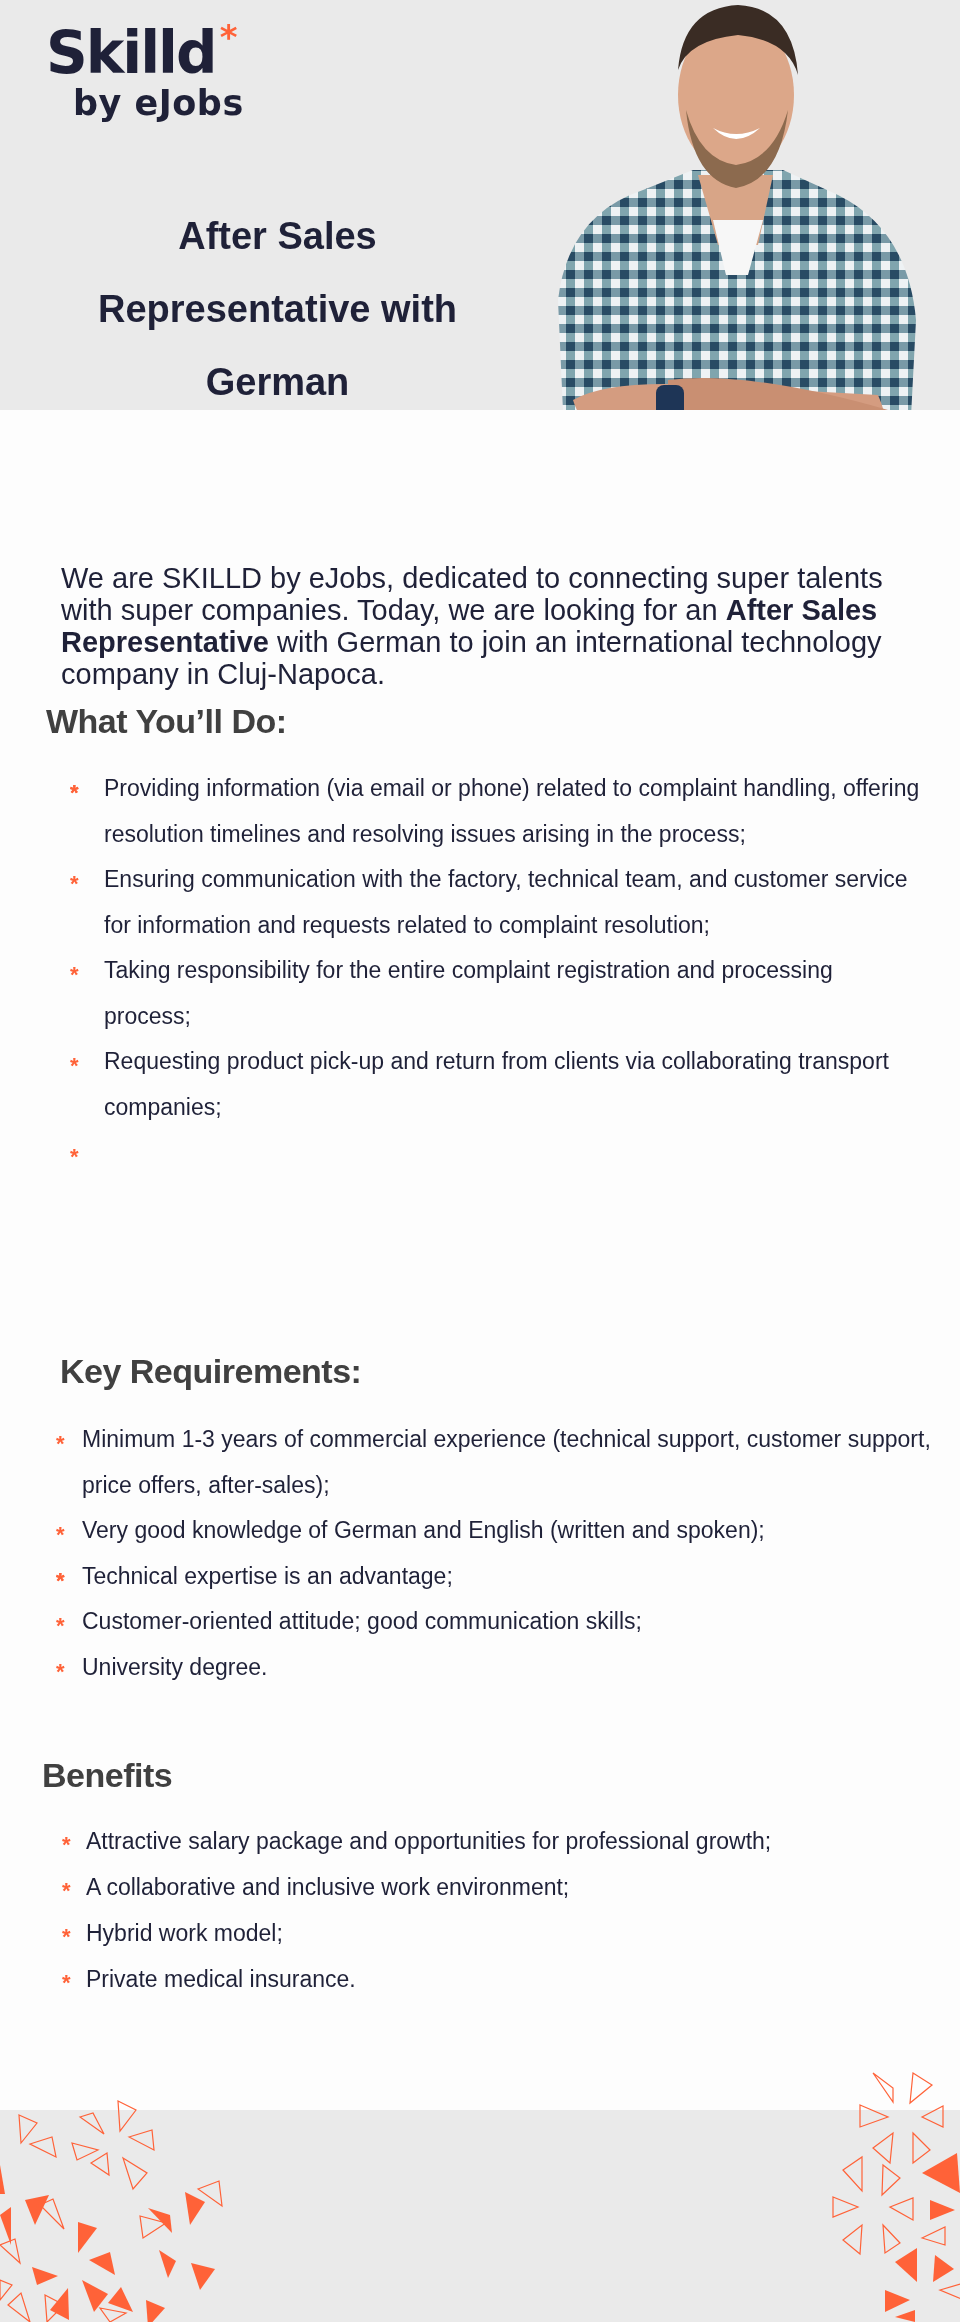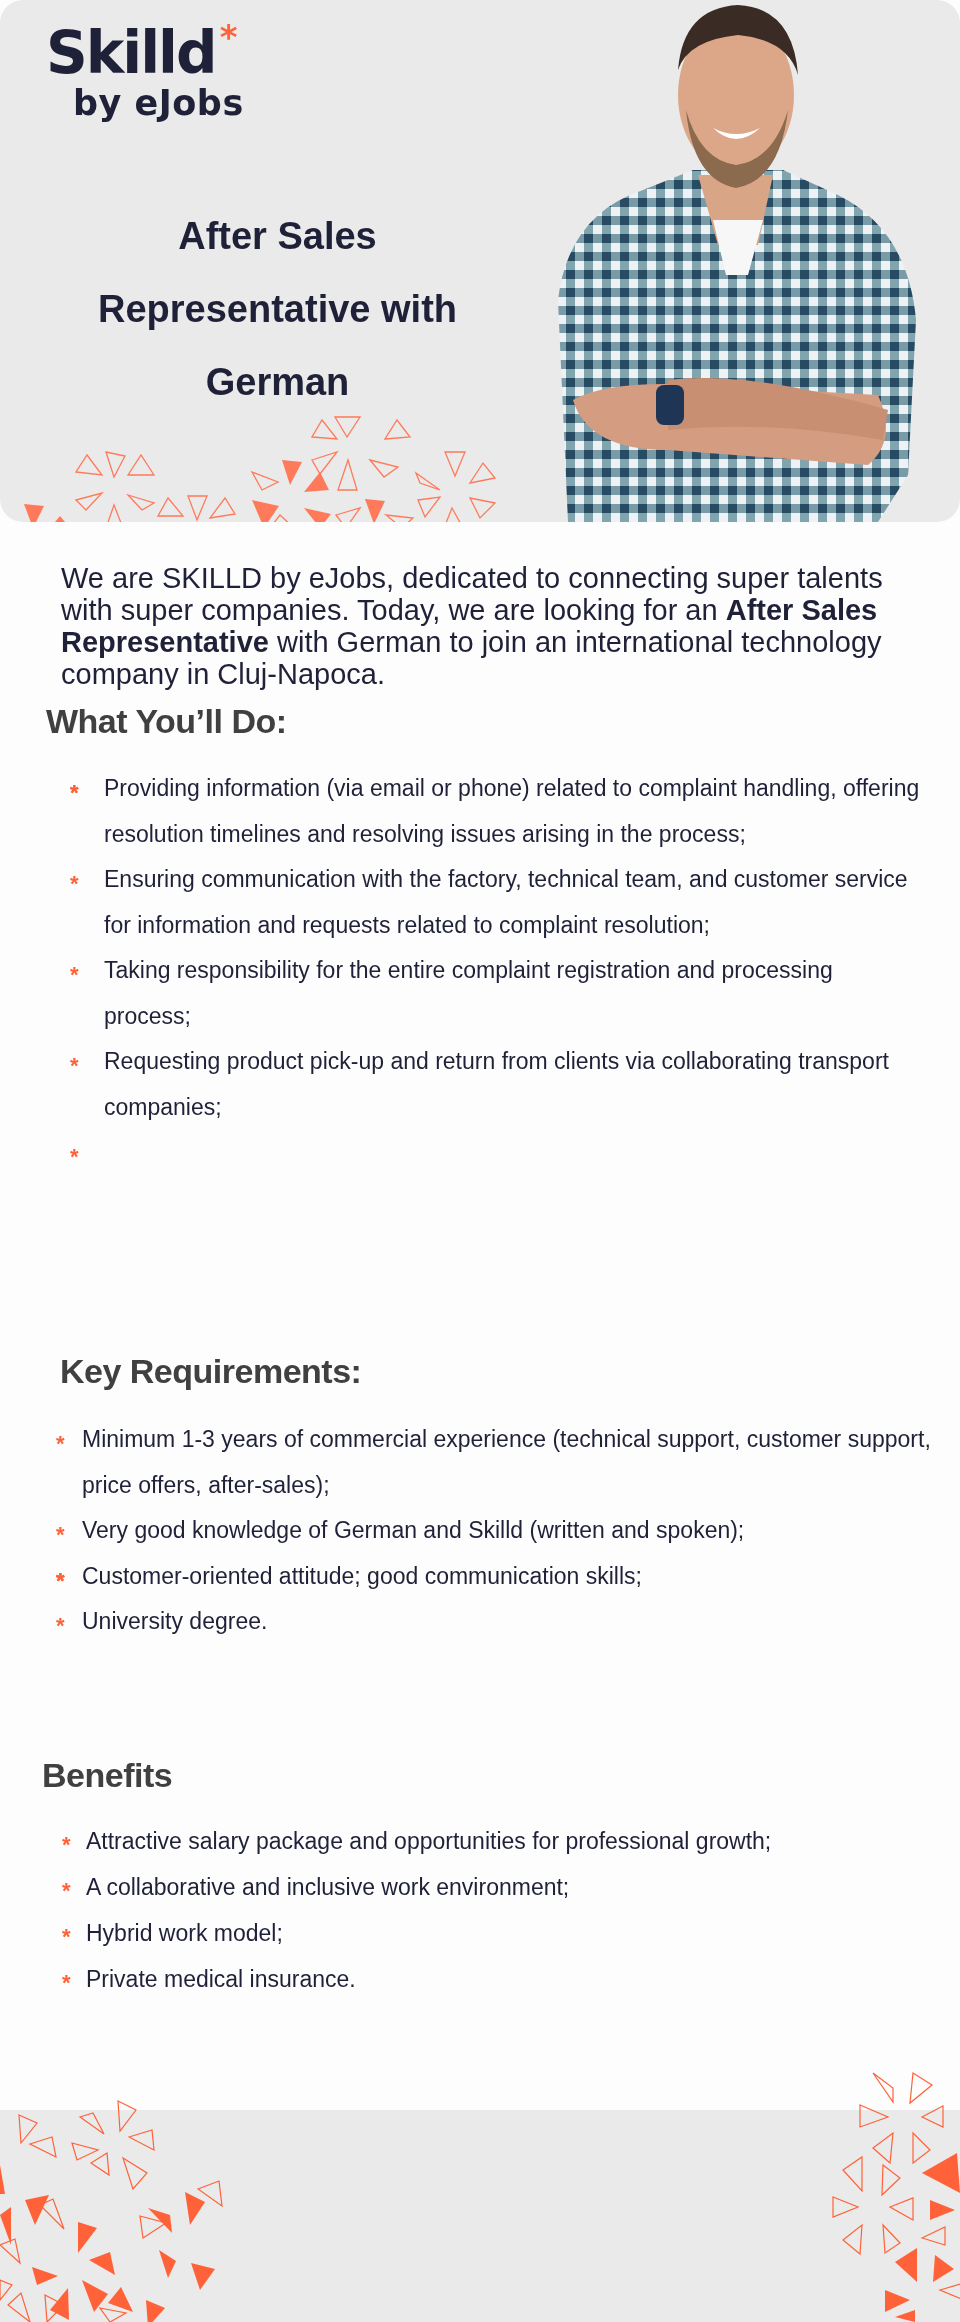--- a/index.html
+++ b/index.html
@@ -1,19 +1,19 @@
 <!DOCTYPE html>
 <html><head>
   <meta charset="utf-8">
   <style>
     * { margin: 0; padding: 0; box-sizing: border-box; }
     html, body { width: 960px; background: #fdfdfd; }
     body { font-family: "Liberation Sans", sans-serif; color: #1f2138; position: relative; height: 2322px; overflow: hidden; }
 
-    .hero { position: absolute; left: 0; top: 0; width: 960px; height: 522px; background: #eaeaea; overflow: hidden; border-radius: 23px; }
+    .hero { position: absolute; left: 0; top: 0; width: 960px; height: 410px; background: #eaeaea; overflow: hidden; }
     .logo { position: absolute; left: 46px; top: 24px; }
     .logo-main { font-family: "DejaVu Sans", sans-serif; font-weight: bold; font-size: 58px; letter-spacing: -2px; color: #1f2138; line-height: 1; position: relative; display: inline-block; }
     .logo-star { position: absolute; right: -20px; top: -4px; color: #ff6238; font-size: 34px; font-weight: bold; }
     .logo-sub { font-family: "DejaVu Sans", sans-serif; font-weight: bold; font-size: 35px; color: #1f2138; margin-left: 27px; margin-top: 4px; line-height: 1; letter-spacing: 0.5px; }
 
     .hero-title { position: absolute; left: 60px; top: 200px; width: 435px; text-align: center; font-weight: bold; font-size: 38px; line-height: 73px; color: #1f2138; }
 
     .hero-photo { position: absolute; left: 548px; top: 0; width: 372px; height: 522px; }
 
     .tri-svg { position: absolute; }
@@ -126,23 +126,23 @@
     <li><span class="bullet">*</span><span>Providing information (via email or phone) related to complaint handling, offering resolution timelines and resolving issues arising in the process;</span></li>
     <li><span class="bullet">*</span><span>Ensuring communication with the factory, technical team, and customer service for information and requests related to complaint resolution;</span></li>
     <li><span class="bullet">*</span><span>Taking responsibility for the entire complaint registration and processing process;</span></li>
     <li><span class="bullet">*</span><span>Requesting product pick-up and return from clients via collaborating transport companies;</span></li>
     <li><span class="bullet">*</span></li>
   </ul>
 
   <h2 class="h2" style="left:60px;top:830px">Key Requirements:</h2>
   <ul class="list req" style="left:82px;top:895px;width:850px">
     <li><span class="bullet">*</span><span>Minimum 1-3 years of commercial experience (technical support, customer support, price offers, after-sales);</span></li>
-    <li><span class="bullet">*</span><span>Very good knowledge of German and Skilld (written and spoken);</span></li>
+    <li><span class="bullet">*</span><span>Very good knowledge of German and English (written and spoken);</span></li>
     <li><span class="bullet">*</span></li>
-    <li><span class="bullet">*</span></li>
+    <li><span class="bullet">*</span><span>Technical expertise is an advantage;</span></li>
     <li><span class="bullet">*</span><span>Customer-oriented attitude; good communication skills;</span></li>
     <li><span class="bullet">*</span><span>University degree.</span></li>
   </ul>
 
   <h2 class="h2" style="left:42px;top:1234px">Benefits</h2>
   <ul class="list ben" style="left:86px;top:1296px;width:840px">
     <li><span class="bullet">*</span><span>Attractive salary package and opportunities for professional growth;</span></li>
     <li><span class="bullet">*</span><span>A collaborative and inclusive work environment;</span></li>
     <li><span class="bullet">*</span><span>Hybrid work model;</span></li>
     <li><span class="bullet">*</span><span>Private medical insurance.</span></li>

